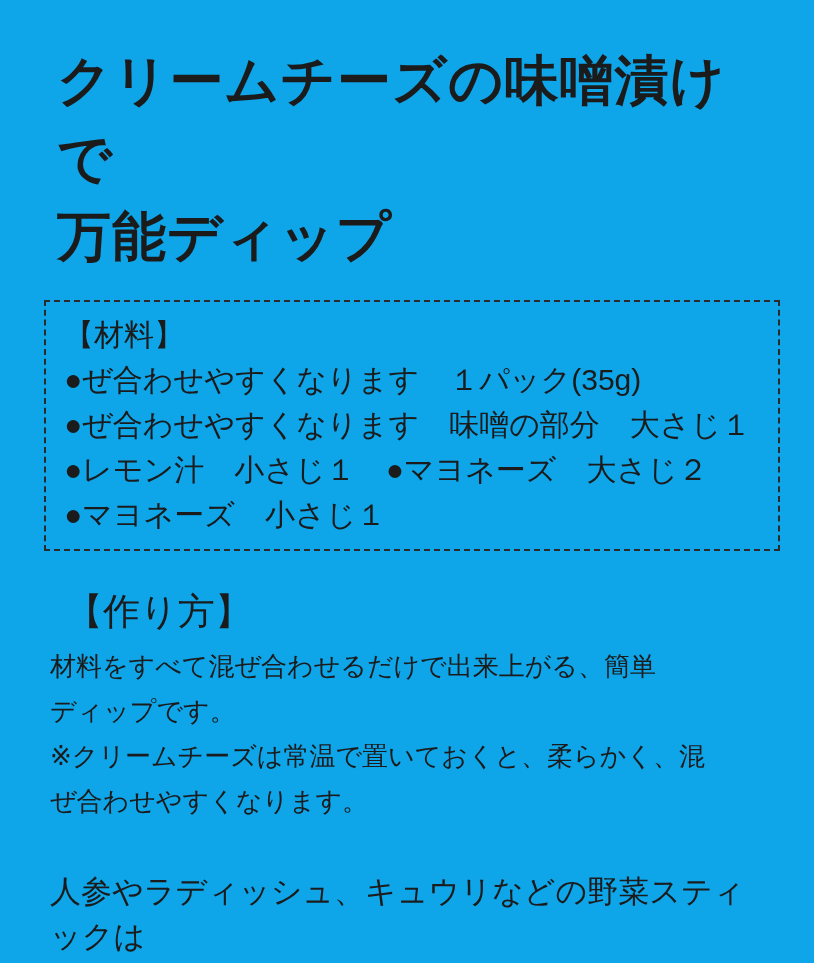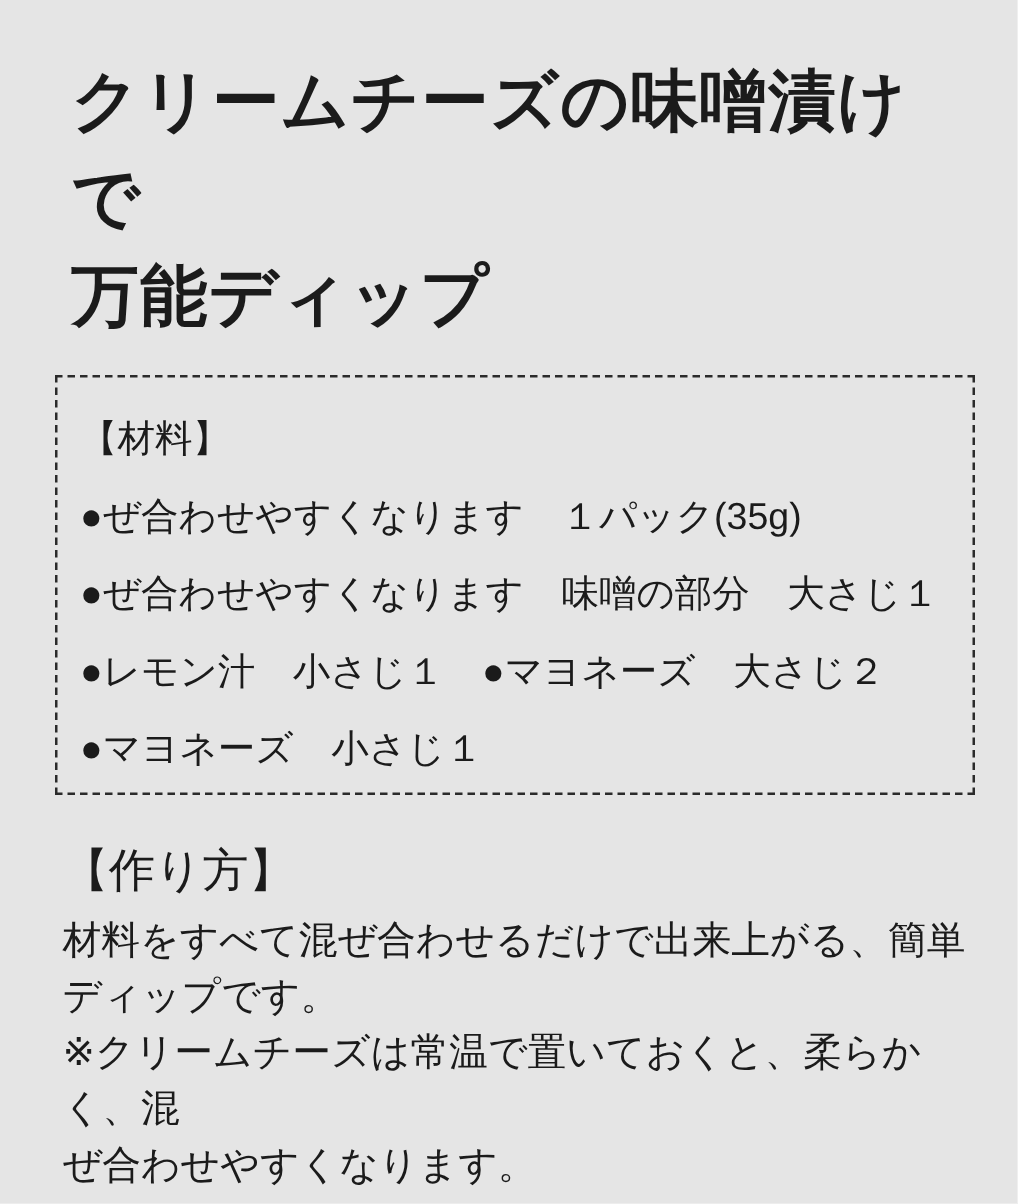--- a/index.html
+++ b/index.html
@@ -1,20 +1,20 @@
 <!DOCTYPE html>
 <html lang="ja"><head>
 <meta charset="utf-8">
 <style>
   html, body { margin: 0; padding: 0; }
   .page {
     position: relative;
     width: 814px;
     height: 963px;
-    background: #e5e5e5;
+    background: #0ea5e9;
     color: #1b1b1b;
     font-family: "Liberation Sans", "DejaVu Sans", sans-serif;
     box-sizing: border-box;
     overflow: hidden;
   }
   .title {
     margin: 0;
     padding: 42px 36px 0 57px;
     font-family: "Liberation Serif", "DejaVu Serif", serif;
     font-size: 54px;
@@ -27,34 +27,33 @@
     margin: 24px 34px 0 44px;
     border: 2px dashed #2b2b2b;
     padding: 10px 14px 12px 18px;
     font-size: 30px;
     line-height: 45px;
     box-sizing: border-box;
   }
   .ing-heading,
   .ing-line {
     white-space: pre-wrap;
-    margin-top: 17px;
   }
   .instructions {
     margin: 39px 40px 0 50px;
   }
   .instructions-heading {
-    margin: 0 0 10px 0;
+    margin: 0 0 10px 16px;
     font-size: 37px;
     font-weight: 400;
     line-height: 44px;
   }
   .steps {
     margin: 0;
-    font-size: 31px;
+    font-size: 26px;
     line-height: 45px;
     white-space: pre-line;
   }
   .serving-note {
     margin: 45px 0 0 0;
     font-size: 31px;
     line-height: 45px;
     white-space: pre-line;
   }
 </style>

